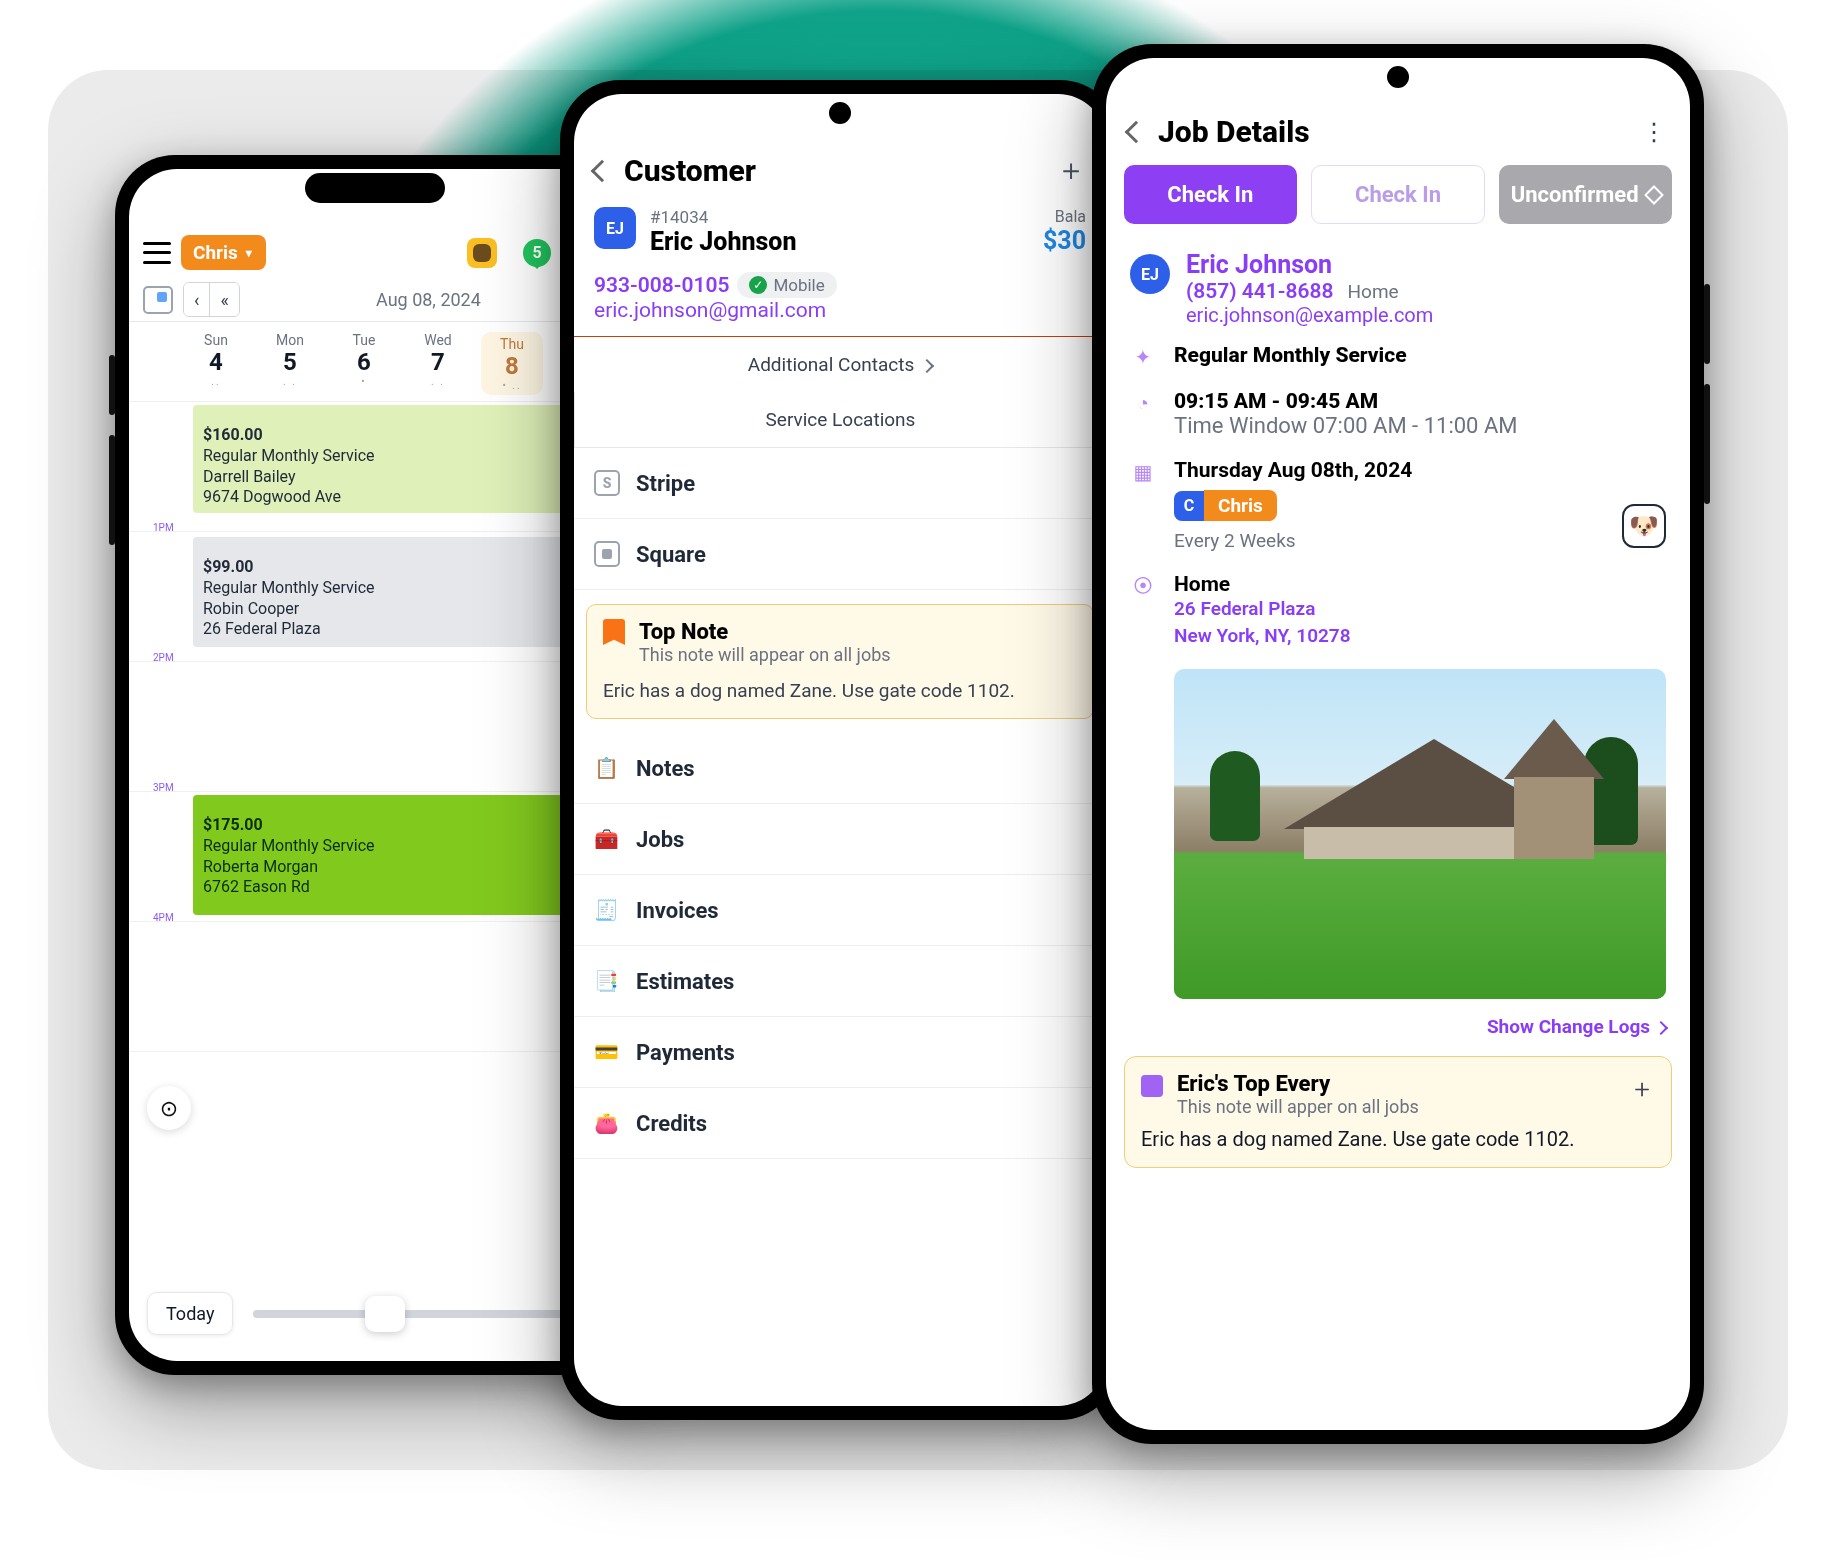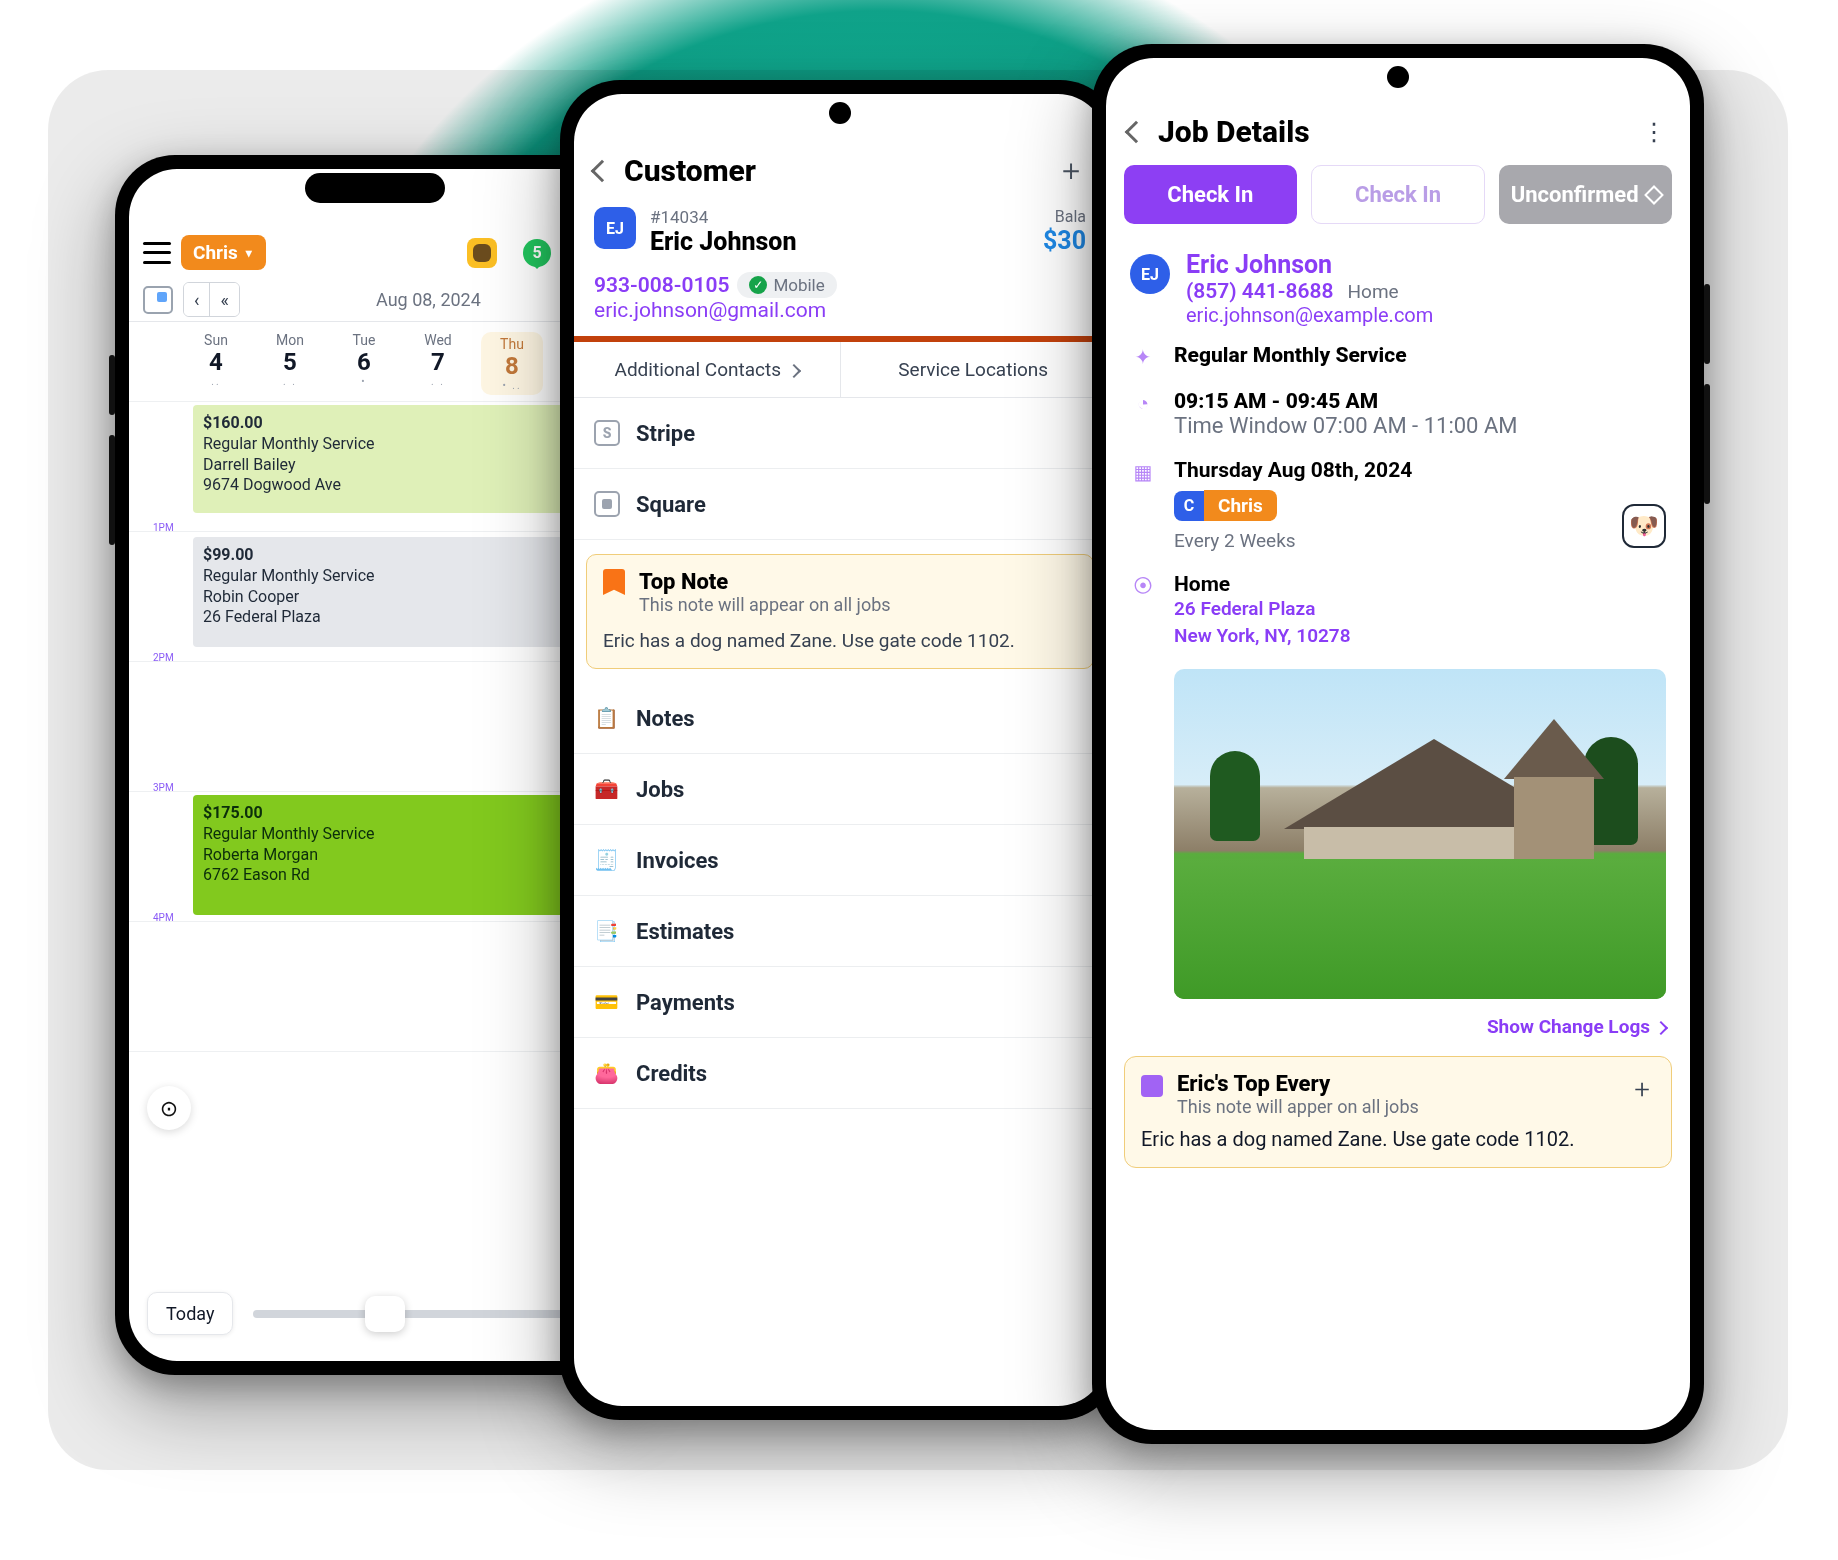--- a/index.html
+++ b/index.html
@@ -72,21 +72,21 @@
   .day { flex: 0 0 62px; text-align:center; color:#6b7280; }
   .day .dn { font-size:14px; }
   .day .dnum { font-size:24px; font-weight:700; color:#111827; }
   .day .dots { font-size:10px; color:#9ca3af; letter-spacing:2px; }
   .day.sel { background:#fef6e3; border-radius:10px; padding:4px 0; }
   .day.sel .dn, .day.sel .dnum { color:#c2783a; }
 
   .p1-grid { position:relative; flex:1; overflow:hidden; }
   .hour-row { height: 130px; border-top:1px solid #eef0f2; position:relative; }
   .hour-lbl { position:absolute; left:24px; top:-10px; font-size:10px; color:#8b5cf6; }
-  .event { position:absolute; left:64px; right:10px; border-radius:4px; padding:8px 10px; font-size:16px; line-height:1.3; }
+  .event { position:absolute; left:64px; right:10px; border-radius:4px; padding:20px 10px; font-size:16px; line-height:1.3; }
   .event .price { font-weight:700; }
   .ev-1 { top: 4px; height: 108px; background:#dff0b8; color:#1f2937; }
   .ev-2 { top: 136px; height: 110px; background:#e5e7eb; color:#1f2937; }
   .ev-3 { top: 394px; height: 120px; background:#82c91e; color:#0b2e0b; }
 
   .pin-fab { position:absolute; left:18px; bottom:148px; width:44px; height:44px; border-radius:22px; background:#fff; box-shadow:0 2px 8px rgba(0,0,0,0.15); display:flex; align-items:center; justify-content:center; font-size:22px; color:#111; }
 
   .p1-footer { display:flex; align-items:center; gap:20px; padding:14px 18px 26px; }
   .today-btn { background:#fff; border:1px solid #e5e7eb; color:#111827; padding:10px 18px; border-radius:10px; font-size:18px; box-shadow:0 1px 4px rgba(0,0,0,0.08); }
   .zoom-track { flex:1; height:8px; background:#d1d5db; border-radius:4px; position:relative; }
@@ -109,21 +109,21 @@
   .bal-lbl { color:#6b7280; font-size:16px; }
   .bal-val { color:#1e88e5; font-size:25px; font-weight:700; }
 
   .p2-contact { padding: 4px 20px 14px; }
   .phone-row { display:flex; align-items:center; gap:8px; }
   .phone-num { color:#8a3df6; font-size:21px; font-weight:600; }
   .mob-chip { background:#eef0f2; color:#6b7280; padding:3px 12px; border-radius:14px; font-size:17px; display:inline-flex; align-items:center; gap:6px; }
   .mob-chip .chk { width:18px; height:18px; background:#16a34a; border-radius:50%; display:inline-flex; align-items:center; justify-content:center; color:#fff; font-size:12px; }
   .email-lnk { color:#8a3df6; font-size:21px; }
 
-  .p2-tabs { display:flex; border-top:6px solid #c2410c; border-bottom:1px solid #e5e7eb; }
+  .p2-tabs { display:flex; border-top:1px solid #c2410c; border-bottom:1px solid #e5e7eb;flex-direction:column; }
   .p2-tab { flex:1; text-align:center; padding:16px 4px; color:#374151; font-size:19px; }
   .p2-tab .chev { display:inline-block; width:10px; height:10px; border-right:2px solid #6b7280; border-top:2px solid #6b7280; transform:rotate(45deg); margin-left:8px; vertical-align:middle; }
   .p2-tab + .p2-tab { border-left:1px solid #e5e7eb; }
 
   .section-row {
     display:flex; align-items:center; gap:16px; padding:22px 20px;
     border-bottom:1px solid #eceef0; font-size:22px; font-weight:700; color:#1f2937;
   }
   .section-row .sico { width:26px; height:26px; display:flex; align-items:center; justify-content:center; color:#9ca3af; font-size:20px; }
   .sico.box { border:2px solid #9ca3af; border-radius:5px; font-size:14px; font-weight:800; }

